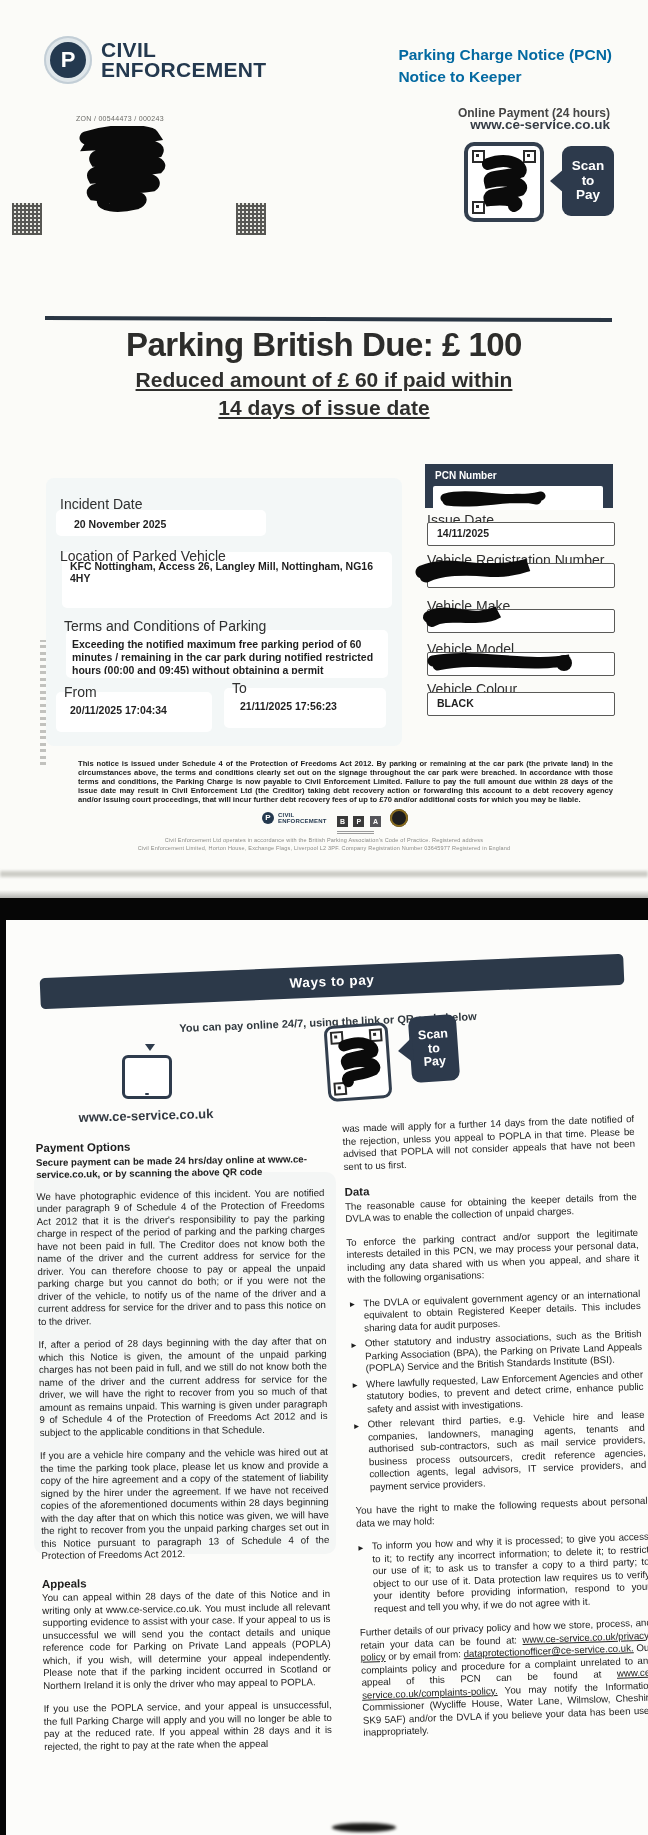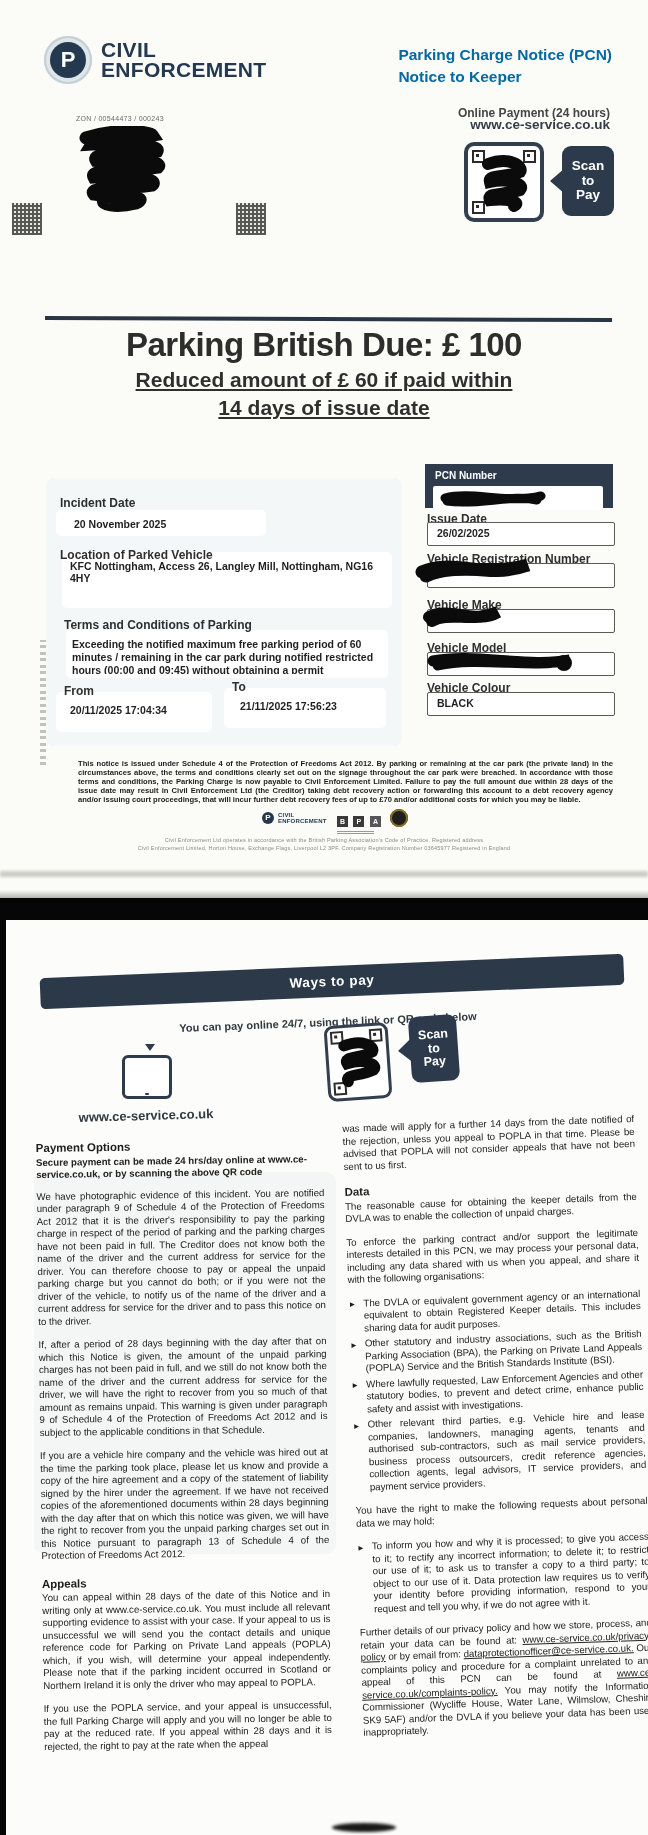--- a/index.html
+++ b/index.html
@@ -35,21 +35,21 @@
   .dm{width:30px;height:32px;opacity:.85;
     background:
       repeating-linear-gradient(90deg,#3b3b38 0 2px,transparent 2px 4px),
       repeating-linear-gradient(0deg,#3b3b38 0 2px,#e6e6e0 2px 4px);}
   .divider{left:45px;top:317px;width:567px;height:4px;background:#2a3644;transform:rotate(.2deg);}
   .h1{left:0;top:326px;width:648px;text-align:center;font-size:33px;font-weight:700;color:#2d2d2b;letter-spacing:-.5px;}
   .h2{left:0;width:648px;text-align:center;font-size:21px;font-weight:700;color:#2f2f2d;text-decoration:underline;}
   .overleaf{left:0;top:433px;width:648px;text-align:center;font-size:9.5px;font-weight:700;color:#262626;filter:blur(.15px);}
   .card{left:46px;top:478px;width:356px;height:268px;background:#f3f7f7;border-radius:8px;}
   .wbox{background:#fff;border-radius:5px;}
-  .flabel{font-size:12px;color:#2f2f2f;font-weight:700;}
+  .flabel{font-size:14px;color:#2f2f2f;font-weight:400;}
   .fvalue{font-size:10.5px;color:#1f1f1f;font-weight:600;}
   .field-box{background:#fff;border:1.2px solid #5a5a58;border-radius:2px;}
   .pcn-box{left:425px;top:452px;width:188px;height:44px;background:#2e3b4d;border-radius:0;margin-top:12px;}
   .pcn-label{position:absolute;left:10px;top:6px;color:#fff;font-size:10px;font-weight:600;}
   .pcn-inner{position:absolute;left:8px;top:22px;width:170px;height:24px;background:#fff;border-radius:2px;}
   .legal{left:78px;top:760px;width:535px;font-size:7.6px;line-height:8.9px;color:#1d1d1d;
     font-weight:600;text-align:justify;filter:blur(.12px);}
   .mini-ce-circle{width:12px;height:12px;border-radius:50%;background:#24394f;color:#fff;
     font-size:8px;font-weight:700;line-height:12px;text-align:center;}
   .mini-ce-text{font-size:6px;font-weight:700;color:#24394f;line-height:6px;letter-spacing:.2px;}
@@ -169,21 +169,21 @@
     <div class="pcn-label">PCN Number</div>
     <div class="pcn-inner">
       <svg class="scribble" style="left:4px;top:2px;" width="112" height="20" viewBox="0 0 112 20">
         <path d="M8 10 C35 3 70 16 104 8 M10 13 C40 18 75 6 100 12" stroke="#0b0b0b" stroke-width="9" fill="none" stroke-linecap="round"></path>
       </svg>
     </div>
   </div>
 
   <div class="abs flabel" style="left:427px;top:512px;">Issue Date</div>
   <div class="abs field-box" style="left:427px;top:522px;width:186px;height:22px;">
-    <div class="fvalue" style="padding:4px 0 0 9px;">26/02/2025</div>
+    <div class="fvalue" style="padding:4px 0 0 9px;">14/11/2025</div>
   </div>
 
   <div class="abs flabel" style="left:427px;top:552px;">Vehicle Registration Number</div>
   <div class="abs field-box" style="left:427px;top:563px;width:186px;height:23px;"></div>
   <svg class="scribble" style="left:412px;top:552px;" width="125" height="34" viewBox="0 0 125 34">
     <path d="M10 20 C40 6 75 28 116 13 C80 24 45 10 14 24" stroke="#0b0b0b" stroke-width="13" fill="none" stroke-linecap="round"></path>
   </svg>
 
   <div class="abs flabel" style="left:427px;top:598px;">Vehicle Make</div>
   <div class="abs field-box" style="left:427px;top:609px;width:186px;height:22px;"></div>

